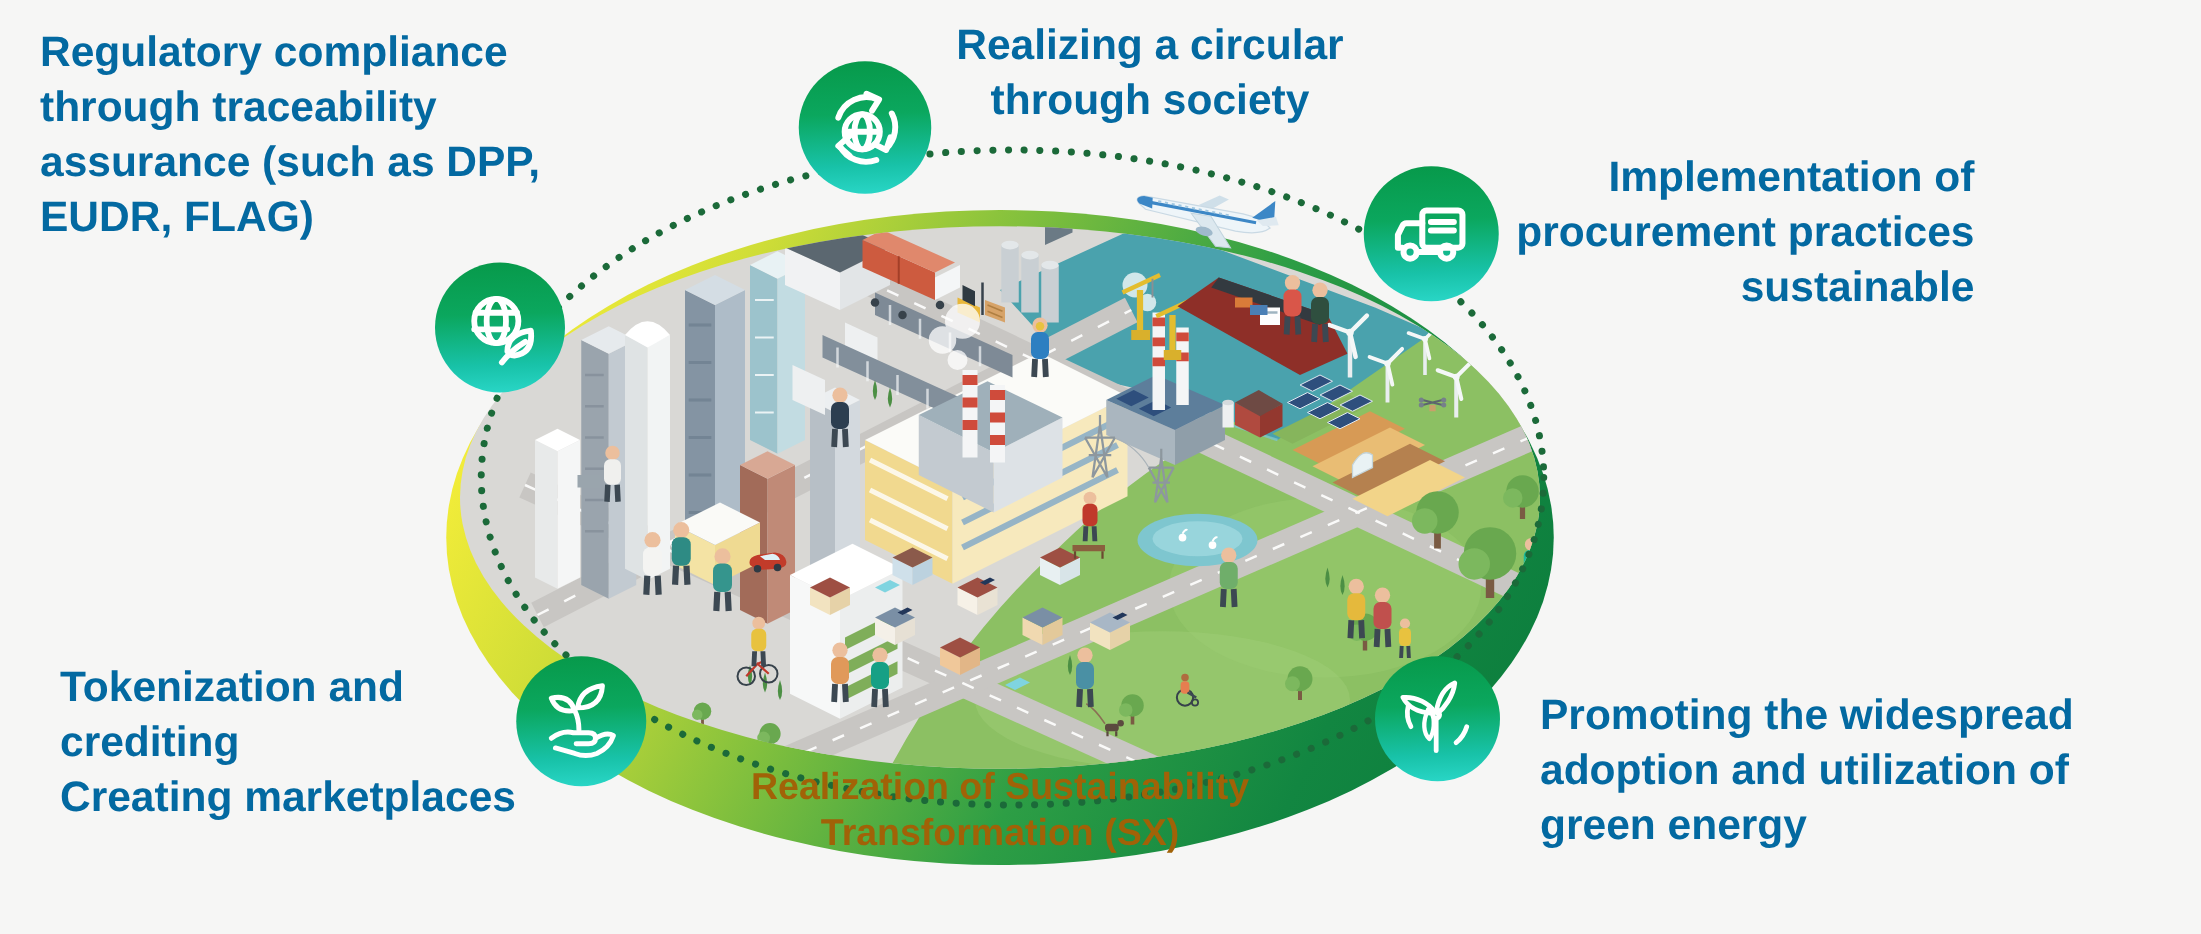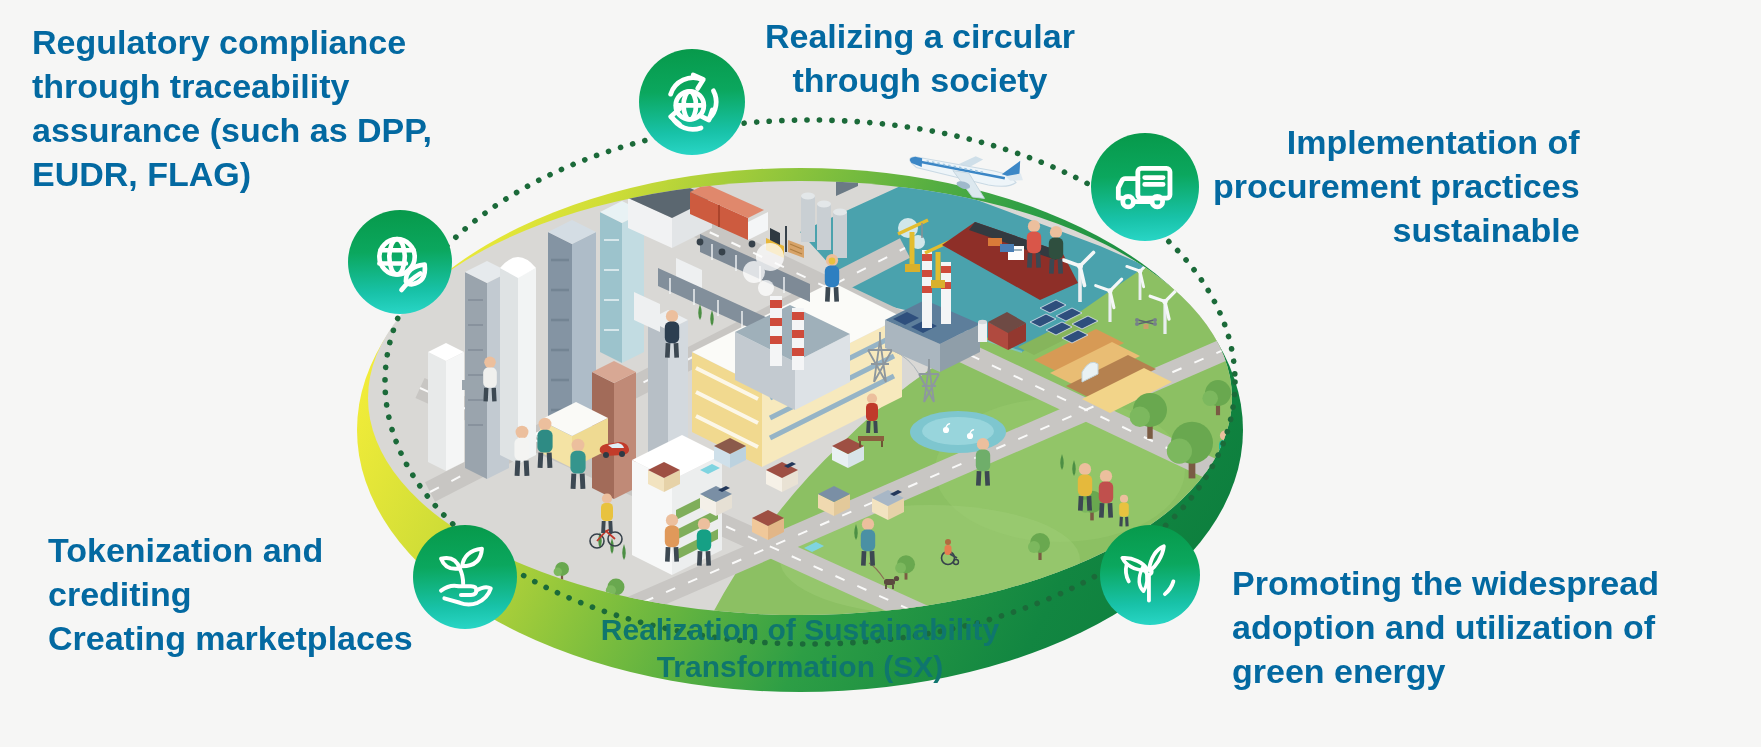--- a/index.html
+++ b/index.html
@@ -2,31 +2,31 @@
 <html><head>
 <meta charset="utf-8">
 <style>
   html,body{margin:0;padding:0;background:#f6f6f5;}
   .stage{position:relative;width:1761px;height:747px;background:#f6f6f5;overflow:hidden;
          font-family:"Liberation Sans","DejaVu Sans",sans-serif;}
   .stage svg.scene{position:absolute;left:0;top:0;}
   .caption{position:absolute;font-weight:bold;font-size:34px;line-height:44px;color:#0369a1;}
   .caption div{white-space:nowrap;}
   .badge{position:absolute;left:480px;top:611px;width:640px;text-align:center;
-         font-weight:bold;font-size:30px;line-height:37px;color:#0f766e;}
+         font-weight:bold;font-size:30px;line-height:37px;color:#a16207;}
   .badge div{white-space:nowrap;}
   .bubble{position:absolute;border-radius:50%;
           background:linear-gradient(178deg,#07994a 0%,#0ba75e 40%,#18c2a8 78%,#2ad7c8 100%);
           display:flex;align-items:center;justify-content:center;}
   .bubble svg{width:68%;height:68%;}
   .glyph{stroke:#ffffff;stroke-width:4.2;fill:none;stroke-linecap:round;stroke-linejoin:round;}
   .cap-regulatory{left:32px;top:20px;}
   .cap-circular{left:765px;top:14px;text-align:center;}
   .cap-procurement{left:1213px;top:120px;text-align:right;}
-  .cap-energy{left:1232px;top:550px;margin-top:11px;}
+  .cap-energy{left:1232px;top:550px;}
   .cap-token{left:48px;top:528px;}
   .icon-circular{left:639px;top:49px;width:106px;height:106px;}
   .icon-globeleaf{left:348px;top:210px;width:104px;height:104px;}
   .icon-truck{left:1091px;top:133px;width:108px;height:108px;}
   .icon-wind{left:1100px;top:525px;width:100px;height:100px;}
   .icon-hand{left:413px;top:525px;width:104px;height:104px;}
 </style>
 </head>
 <body>
 

